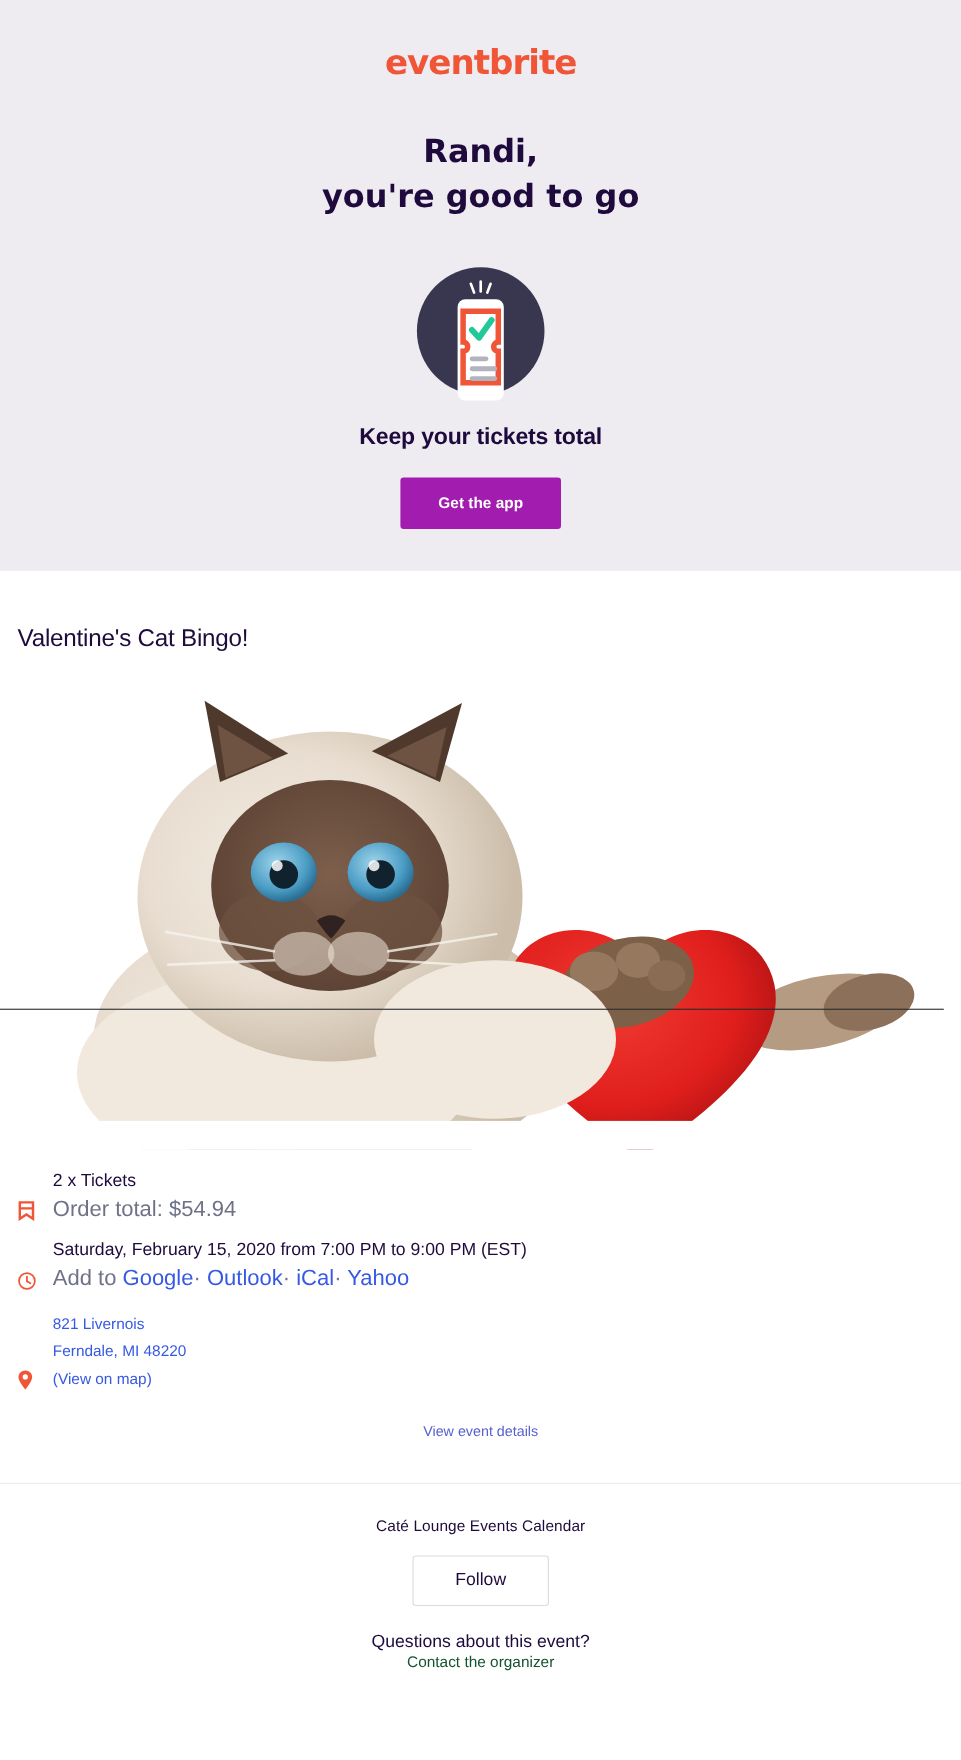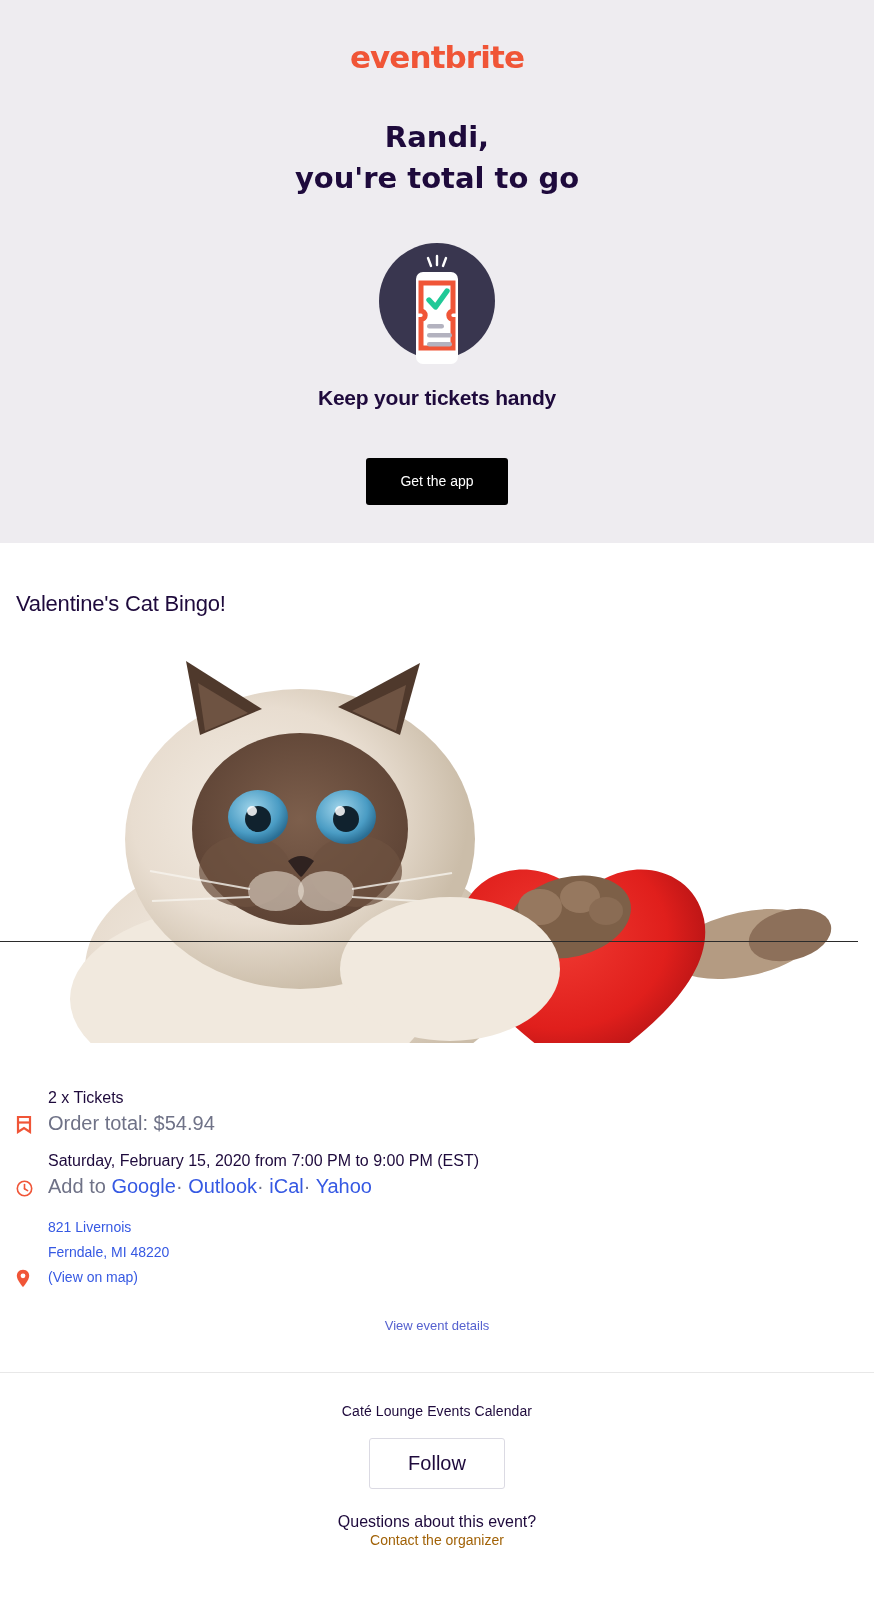--- a/index.html
+++ b/index.html
@@ -54,25 +54,25 @@
   }
   .handy {
     margin-top: 18px;
     color: #1e0a3c;
     font-size: 21px;
     font-weight: bold;
     letter-spacing: -0.2px;
   }
   .app-btn {
     display: inline-block;
-    margin-top: 48px;
-    background: #000000;
+    margin-top: 24px;
+    background: #a21caf;
     color: #ffffff;
     font-size: 14px;
-    font-weight: normal;
+    font-weight: bold;
     padding: 15px 34px 16px 34px;
     border: none;
     border-radius: 3px;
     cursor: pointer;
     font-family: "Liberation Sans", sans-serif;
   }
 
   
   .body-sec {
     background: #ffffff;
@@ -175,50 +175,50 @@
     color: #1e0a3c;
     letter-spacing: 0.1px;
   }
   .follow-btn {
     margin-top: 19px;
     display: inline-block;
     background: #ffffff;
     border: 1px solid #dbdae3;
     border-radius: 3px;
     color: #1e0a3c;
-    font-size: 20px;
+    font-size: 16px;
     padding: 13px 38px;
     cursor: pointer;
     font-family: "Liberation Sans", sans-serif;
   }
   .questions {
     margin-top: 24px;
     font-size: 16px;
     color: #1e0a3c;
   }
   .contact-org {
     font-size: 14px;
-    color: #a16207;
+    color: #14532d;
     text-decoration: none;
     cursor: pointer;
     display: inline-block;
   }
 </style>
 </head>
 <body>
 
 <div class="email-wrap">
 
   <div class="hero">
 
     <div class="logo">eventbrite</div>
 
     <div class="greeting">
       <span>Randi,</span>
-      <span class="line2">you're total to go</span>
+      <span class="line2">you're good to go</span>
     </div>
 
     <div class="illus-wrap">
       <svg width="130" height="130" viewBox="0 0 130 130">
         <circle cx="65" cy="65" r="58" fill="#39364f"></circle>
 
         <g stroke="#ffffff" stroke-width="2.4" stroke-linecap="round">
           <line x1="56" y1="22" x2="59" y2="30"></line>
           <line x1="65" y1="20" x2="65" y2="29"></line>
           <line x1="74" y1="22" x2="71" y2="30"></line>
@@ -231,21 +231,21 @@
         <polyline points="57,64 63.5,71 75,55" fill="none" stroke="#20c997" stroke-width="5.4" stroke-linecap="round" stroke-linejoin="round"></polyline>
 
         <g fill="#b3b2bf">
           <rect x="55" y="88" width="17" height="4.4" rx="2.2"></rect>
           <rect x="55" y="97" width="25" height="4.4" rx="2.2"></rect>
           <rect x="55" y="106" width="25" height="4.4" rx="2.2"></rect>
         </g>
       </svg>
     </div>
 
-    <div class="handy">Keep your tickets handy</div>
+    <div class="handy">Keep your tickets total</div>
 
     <button class="app-btn">Get the app</button>
   </div>
 
   <div class="body-sec">
 
     <div class="event-title">Valentine's Cat Bingo!</div>
 
     <div class="hero-img">
       <div class="divider-line"></div>

